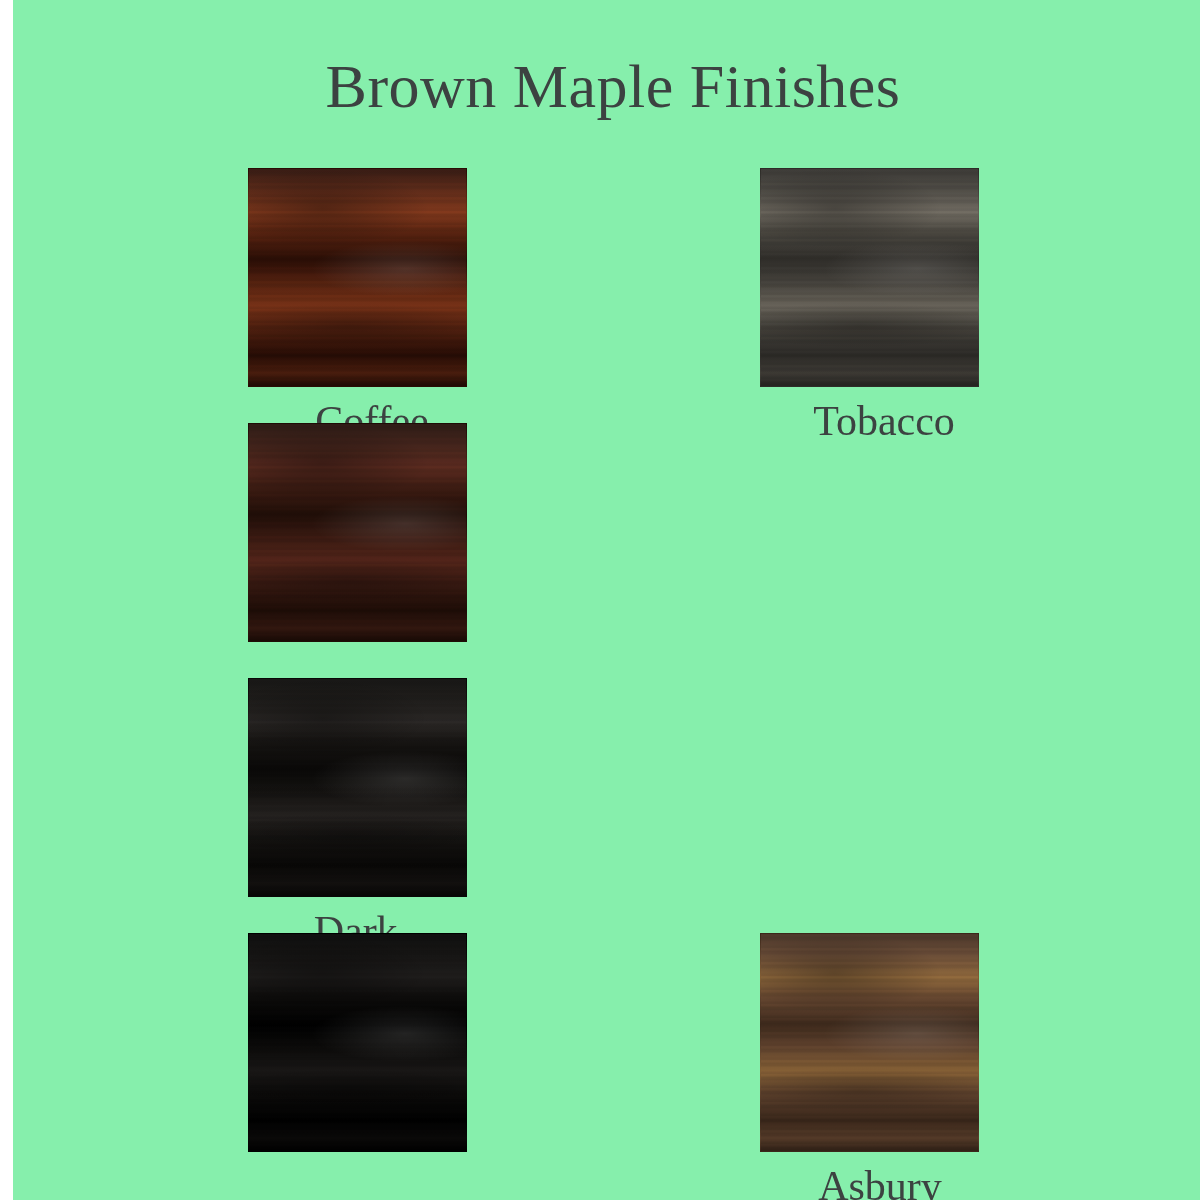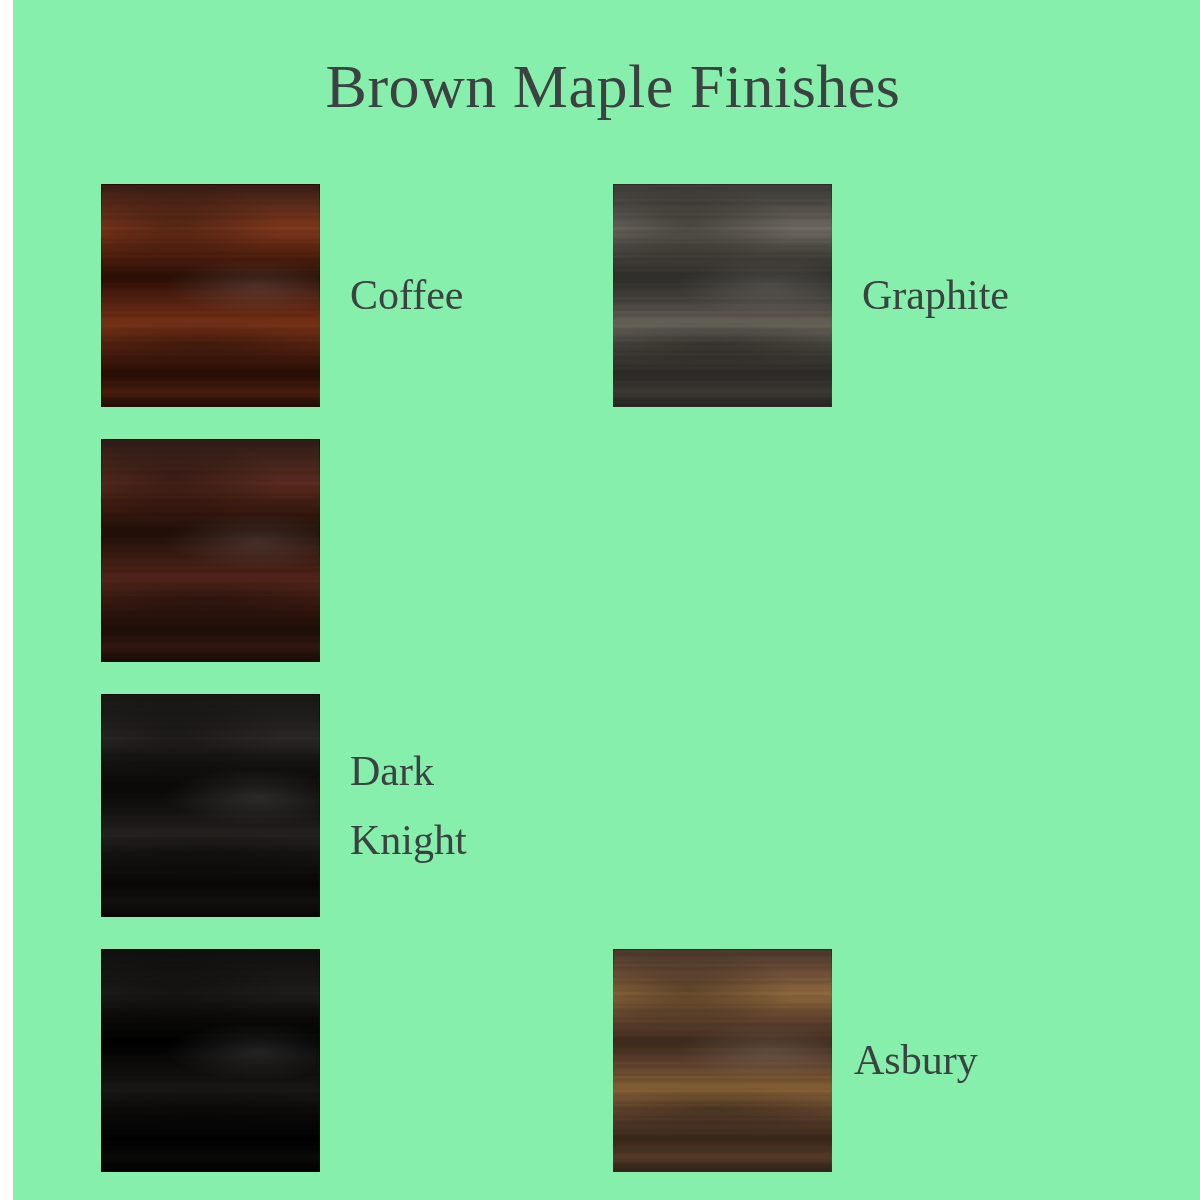--- a/index.html
+++ b/index.html
@@ -45,21 +45,21 @@
   }
 
   .row {
     display: flex;
     flex-direction: row;
     height: 255px;
   }
 
   .cell {
     display: flex;
-    flex-direction: row;
+    flex-direction: column;
     align-items: center;
     width: 512px;
     height: 255px;
   }
 
   .swatch {
     width: 219px;
     height: 223px;
     flex: 0 0 219px;
     border: 1px solid rgba(0,0,0,0.06);
@@ -125,21 +125,21 @@
 
   <div class="grid">
 
     <div class="row">
       <div class="cell">
         <div class="swatch" style="background-color: rgb(84, 33, 15); background-image: linear-gradient(rgb(42, 13, 5) 0%, rgb(84, 33, 15) 9%, rgb(123, 51, 23) 20%, rgb(84, 33, 15) 30%, rgb(42, 13, 5) 42%, rgb(84, 33, 15) 52%, rgb(123, 51, 23) 63%, rgb(84, 33, 15) 74%, rgb(42, 13, 5) 86%, rgb(84, 33, 15) 94%, rgb(42, 13, 5) 100%);"></div>
         <div class="label">Coffee</div>
       </div>
       <div class="cell">
         <div class="swatch" style="background-color: rgb(69, 66, 60); background-image: linear-gradient(rgb(48, 46, 42) 0%, rgb(69, 66, 60) 9%, rgb(107, 102, 92) 20%, rgb(69, 66, 60) 30%, rgb(48, 46, 42) 42%, rgb(69, 66, 60) 52%, rgb(107, 102, 92) 63%, rgb(69, 66, 60) 74%, rgb(48, 46, 42) 86%, rgb(69, 66, 60) 94%, rgb(48, 46, 42) 100%);"></div>
-        <div class="label">Graphite</div>
+        <div class="label">Tobacco</div>
       </div>
     </div>
 
     <div class="row">
       <div class="cell">
         <div class="swatch" style="background-color: rgb(58, 26, 17); background-image: linear-gradient(rgb(32, 13, 7) 0%, rgb(58, 26, 17) 9%, rgb(85, 37, 26) 20%, rgb(58, 26, 17) 30%, rgb(32, 13, 7) 42%, rgb(58, 26, 17) 52%, rgb(85, 37, 26) 63%, rgb(58, 26, 17) 74%, rgb(32, 13, 7) 86%, rgb(58, 26, 17) 94%, rgb(32, 13, 7) 100%);"></div>
       </div>
     </div>
 
     <div class="row">

